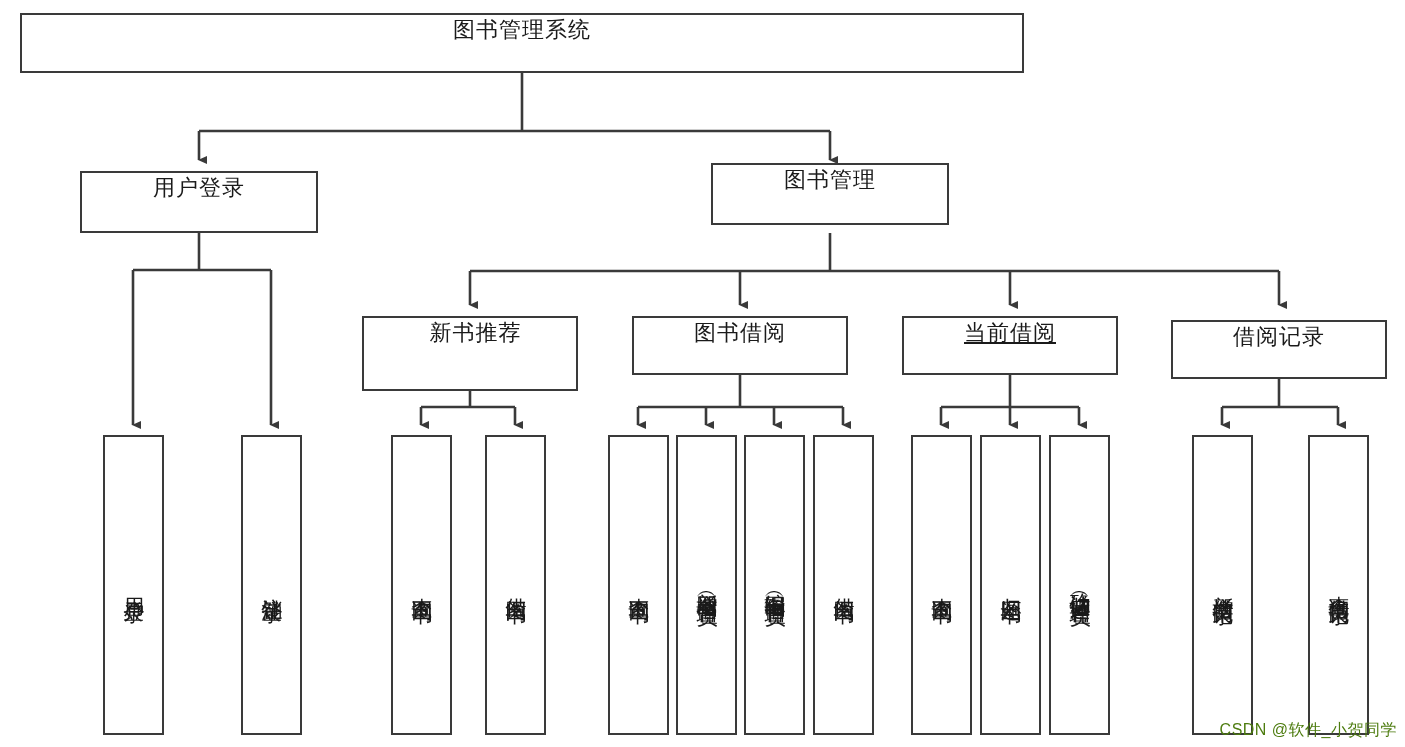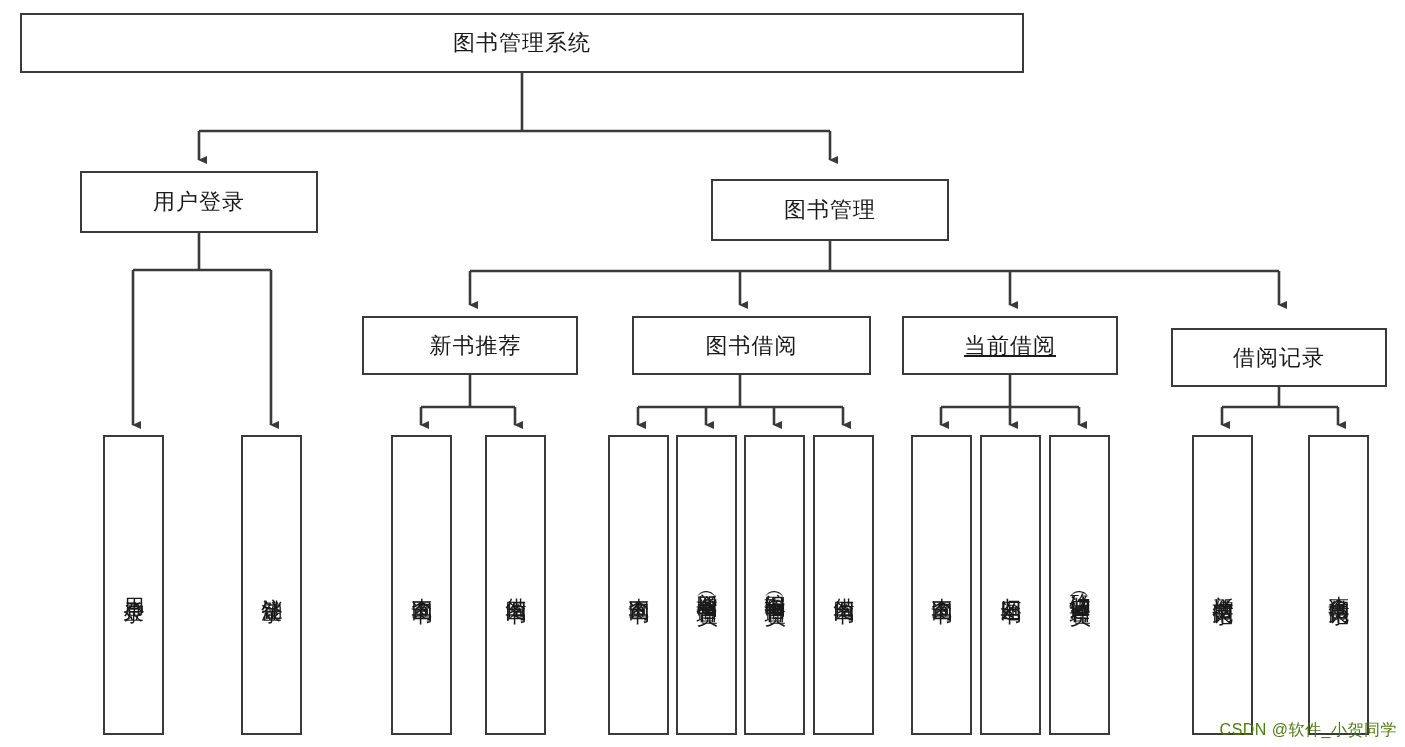--- a/index.html
+++ b/index.html
@@ -23,21 +23,21 @@
     top: 0;
     width: 1405px;
     height: 747px;
   }
   .node {
     position: absolute;
     box-sizing: border-box;
     background: #ffffff;
     border: 2.5px solid #3a3a3a;
     display: flex;
-    align-items: center;
+    align-items: flex-start;
     justify-content: center;
     color: #1a1a1a;
   }
   .node.horiz {
     font-size: 22px;
     letter-spacing: 1px;
   }
   .node.vert {
     writing-mode: vertical-rl;
     text-orientation: upright;
@@ -124,34 +124,34 @@
     </g>
   </svg>
 
   <div class="node horiz" style="left:20px; top:13px; width:1004px; height:60px;">
     <span>图书管理系统</span>
   </div>
 
   <div class="node horiz" style="left:80px; top:171px; width:238px; height:62px;">
     <span>用户登录</span>
   </div>
-  <div class="node horiz" style="left:711px; top:179px; width:238px; height:62px;">
+  <div class="node horiz" style="left:711px; top:163px; width:238px; height:62px;">
     <span>图书管理</span>
   </div>
 
-  <div class="node horiz" style="left:362px; top:316px; width:216px; height:59px;padding-left:11px;">
+  <div class="node horiz" style="left:362px; top:316px; width:216px; height:75px;padding-left:11px;">
     <span>新书推荐</span>
   </div>
-  <div class="node horiz" style="left:632px; top:316px; width:239px; height:59px;">
+  <div class="node horiz" style="left:632px; top:316px; width:216px; height:59px;">
     <span>图书借阅</span>
   </div>
   <div class="node horiz" style="left:902px; top:316px; width:216px; height:59px;text-decoration:underline;">
     <span>当前借阅</span>
   </div>
-  <div class="node horiz" style="left:1171px; top:328px; width:216px; height:59px;">
+  <div class="node horiz" style="left:1171px; top:320px; width:216px; height:59px;">
     <span>借阅记录</span>
   </div>
 
   <div class="node vert" style="left:103px; top:435px; width:61px; height:300px;">
     <span class="vtext">用户登录</span>
   </div>
   <div class="node vert" style="left:241px; top:435px; width:61px; height:300px;">
     <span class="vtext">注销登录</span>
   </div>
 

